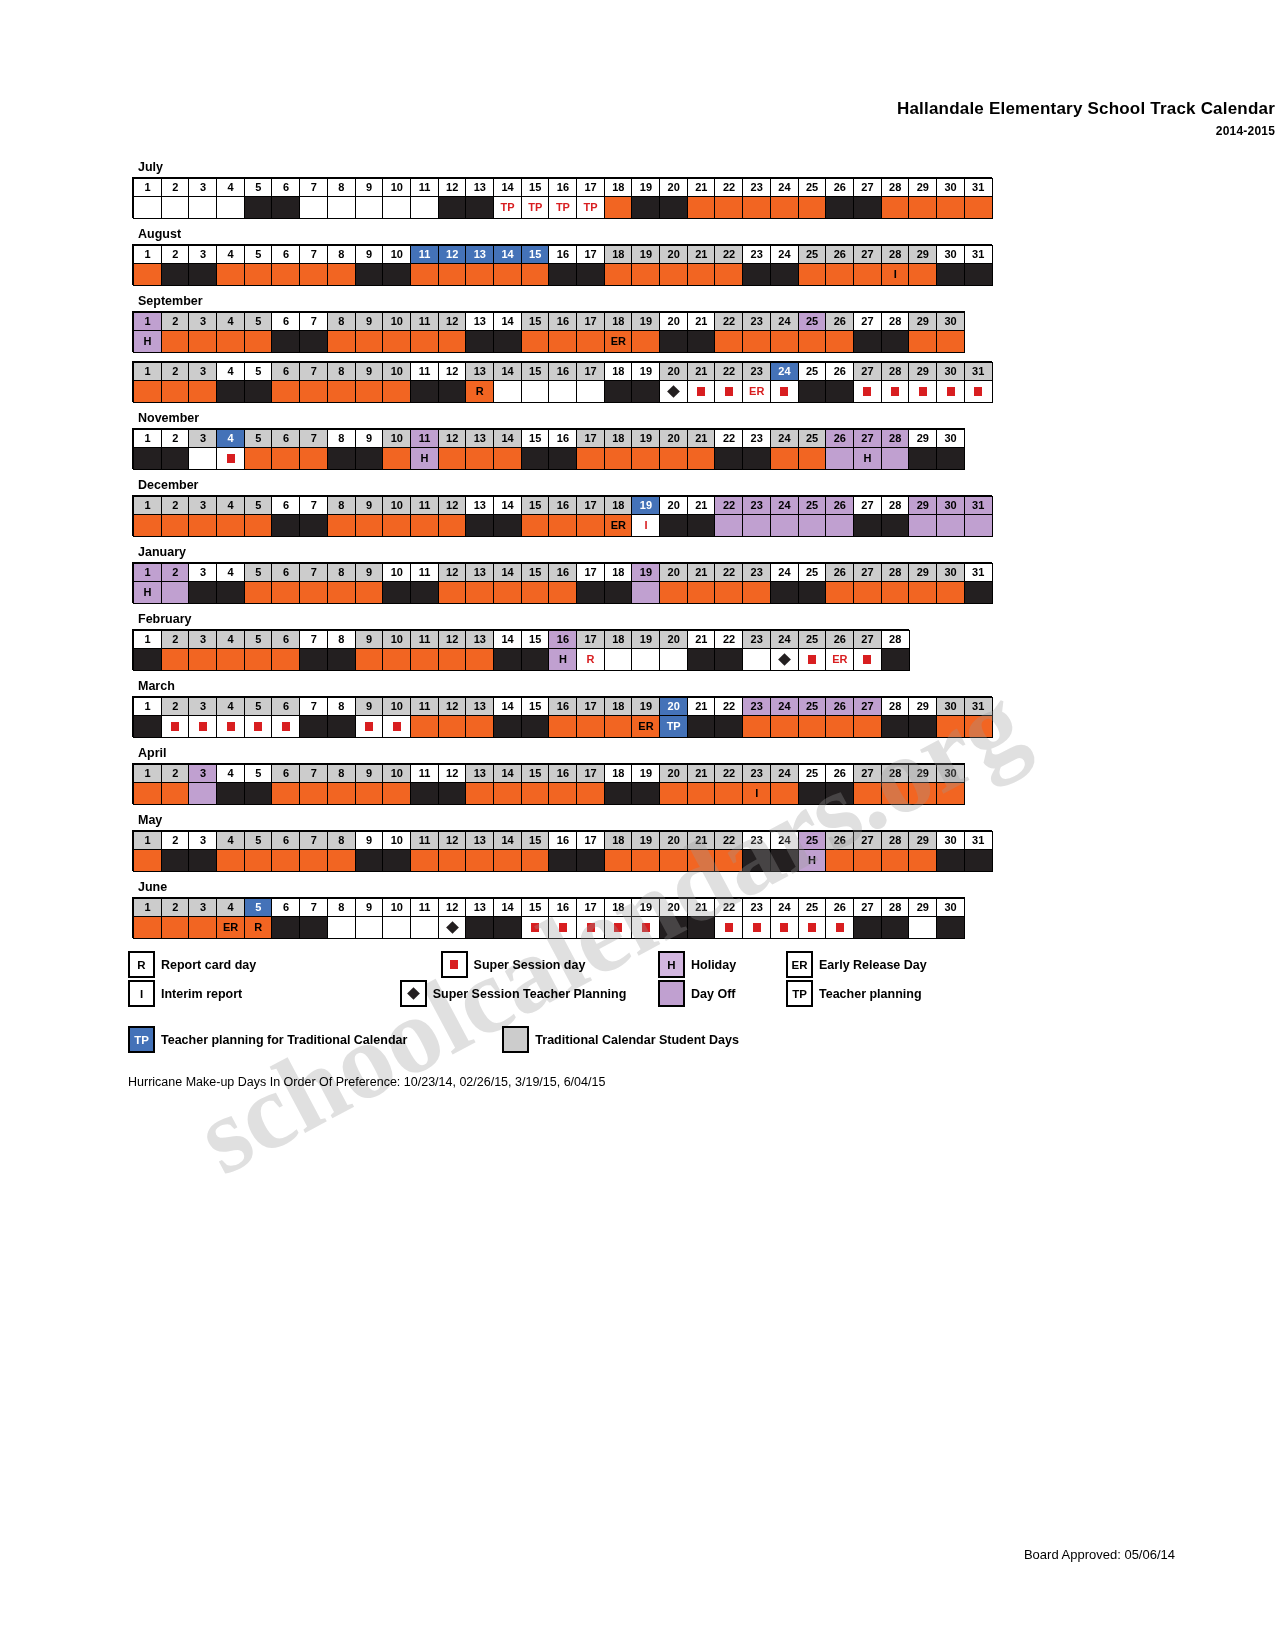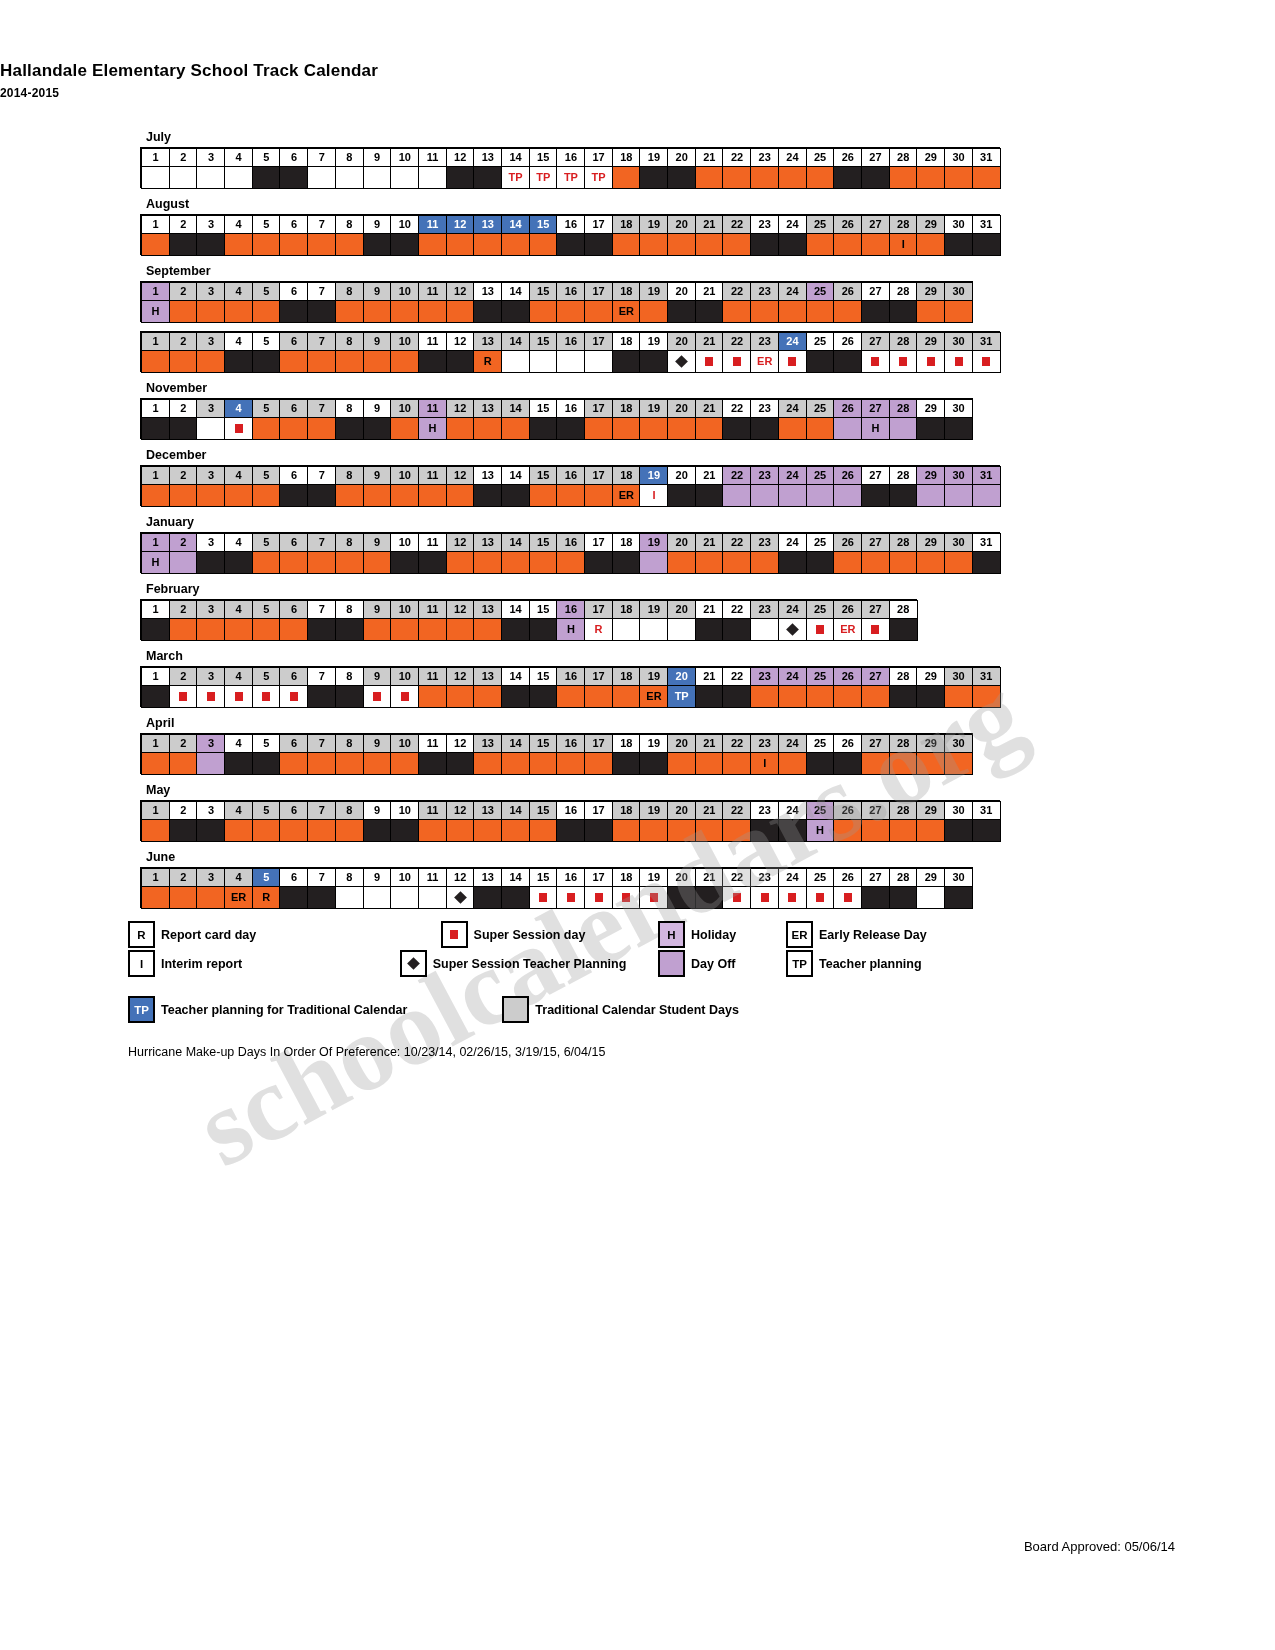--- a/index.html
+++ b/index.html
@@ -9,26 +9,27 @@
     background:#ffffff;
     font-family:"Liberation Sans", sans-serif;
     color:#000;
     position:relative;
     overflow:hidden;
   }
   .page{position:relative;width:1275px;height:1650px;}
 
   
   .title-block{
-    text-align:left;
-    padding-top:60px;
+    text-align:right;
+    padding-top:90px;
     font-weight:bold;
     font-size:17px;
     line-height:22px;
     letter-spacing:.2px;
+    margin-top:8px;
   }
   .title-block .t2{font-size:12px;}
 
   
   .watermark{
     position:absolute;
     left:120px;top:600px;
     width:980px;height:720px;
     pointer-events:none;
     z-index:5;
@@ -44,21 +45,21 @@
     color:#9a9a9a;
     transform:rotate(-28deg);
     transform-origin:center center;
     white-space:nowrap;
     font-family:"Liberation Serif", serif;
   }
 
   
   .months{
     position:relative;
-    margin:12px;
+    margin:4px;
     padding:14px 0 0 0;
     z-index:2;
   }
   .month{
     margin-left:128px;
     margin-bottom:9px;
   }
   .month-name{
     font-size:12.5px;
     font-weight:bold;

